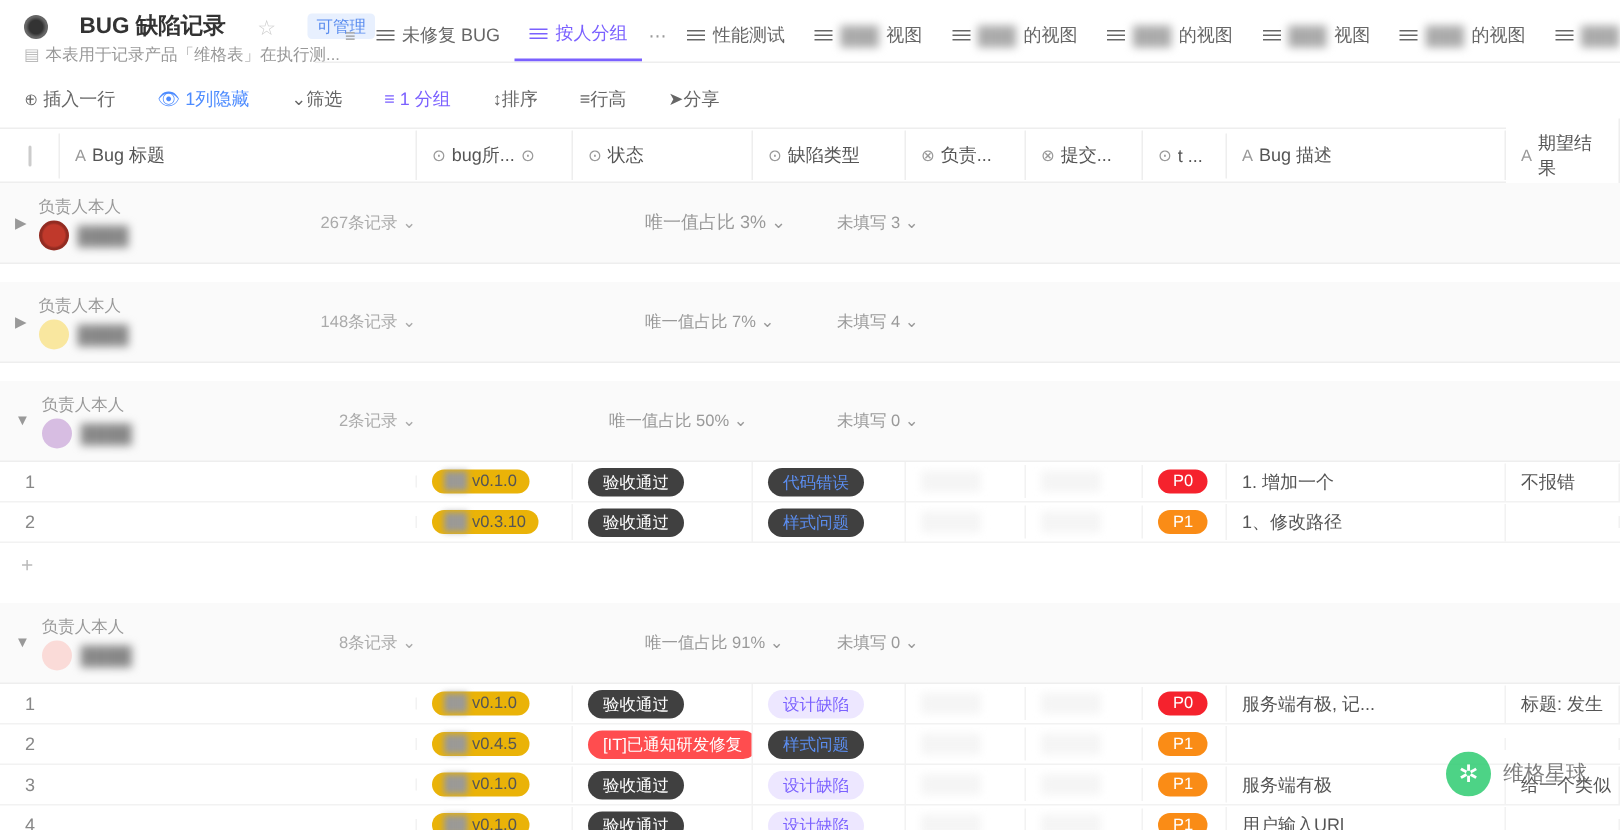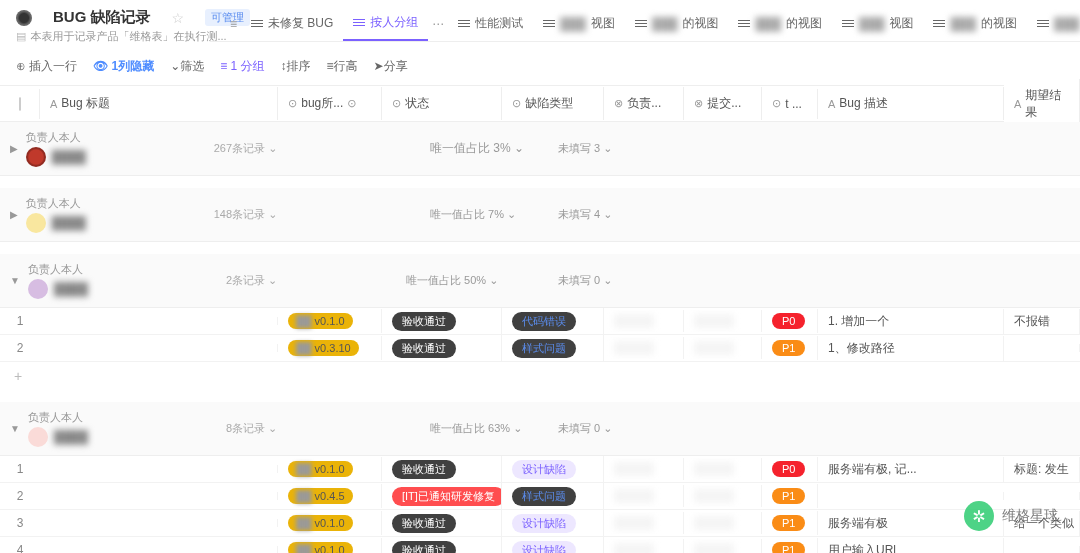--- a/index.html
+++ b/index.html
@@ -12,22 +12,22 @@
 .manage-tag { background: #e8f0fe; color: #5b8def; padding: 1px 6px; border-radius: 3px; font-size: 11px; }
 .subtitle { color: #999; font-size: 11px; margin-top: 2px; display: flex; align-items: center; gap: 4px; }
 .sub-icon { color: #bbb; }
 .tabs { display: flex; align-items: center; padding: 0 16px; border-bottom: 1px solid #eee; overflow: hidden; position: absolute; top: 6px; left: 210px; right: 0; }
 .tab { display: flex; align-items: center; gap: 5px; padding: 8px 10px; color: #666; cursor: pointer; white-space: nowrap; font-size: 12px; }
 .tab.active { color: #7b61ff; border-bottom: 2px solid #7b61ff; }
 .tab-more { color: #999; padding: 4px; }
 .tab-icon { width: 12px; height: 10px; display: inline-flex; flex-direction: column; justify-content: space-around; }
 .tab-icon span { height: 1px; background: currentColor; }
 .blur-txt { filter: blur(3px); color: #aaa; }
-.toolbar { display: flex; align-items: center; gap: 16px; padding: 10px 16px; color: #666; font-size: 12px; border-bottom: 1px solid #eee; }
-.toolbar .active-blue { color: #4e8cff; font-weight: bold; }
+.toolbar { display: flex; align-items: center; gap: 28px; padding: 10px 16px; color: #666; font-size: 12px; border-bottom: 1px solid #eee; }
+.toolbar .active-blue { color: #4e8cff; }
 .toolbar .active-purple { color: #7b61ff; }
 .col-header-row { display: flex; align-items: center; border-bottom: 1px solid #eee; height: 36px; }
 .col-head { padding: 8px 10px; border-right: 1px solid #eee; display: flex; align-items: center; gap: 4px; color: #555; font-size: 12px; background: #fff; }
 .checkbox { width: 14px; height: 14px; border: 1px solid #ccc; border-radius: 3px; margin: 0 10px; }
 .c0 { width: 40px; justify-content: center; }
 .c1 { width: 238px; }
 .c2 { width: 104px; }
 .c3 { width: 120px; }
 .c4 { width: 102px; }
 .c5 { width: 80px; }
@@ -318,21 +318,21 @@
       <div class="group-head" style="position: relative;">
         <span class="chevron">▼</span>
         <div style="display:flex;flex-direction:column;gap:2px">
           <span class="group-label">负责人本人</span>
           <div style="display:flex;align-items:center;gap:6px">
             <span class="avatar pink"></span>
             <span class="group-name">████</span>
           </div>
         </div>
         <span style="color:#aaa;font-size:11px;margin-left:130px">8条记录 ⌄</span>
-        <span style="position:absolute;left:430px;color:#999;font-size:11px">唯一值占比 63% ⌄</span>
+        <span style="position:absolute;left:430px;color:#999;font-size:11px">唯一值占比 91% ⌄</span>
         <span style="position:absolute;left:558px;color:#999;font-size:11px">未填写 0 ⌄</span>
       </div>
       <div class="data-row">
         <div class="row-num c0">1</div>
         <div class="cell c1"></div>
         <div class="cell c2">
           <span class="ver-tag"><span class="ver-blur">██</span>v0.1.0</span>
         </div>
         <div class="cell c3">
           <span class="pill green">验收通过</span>

